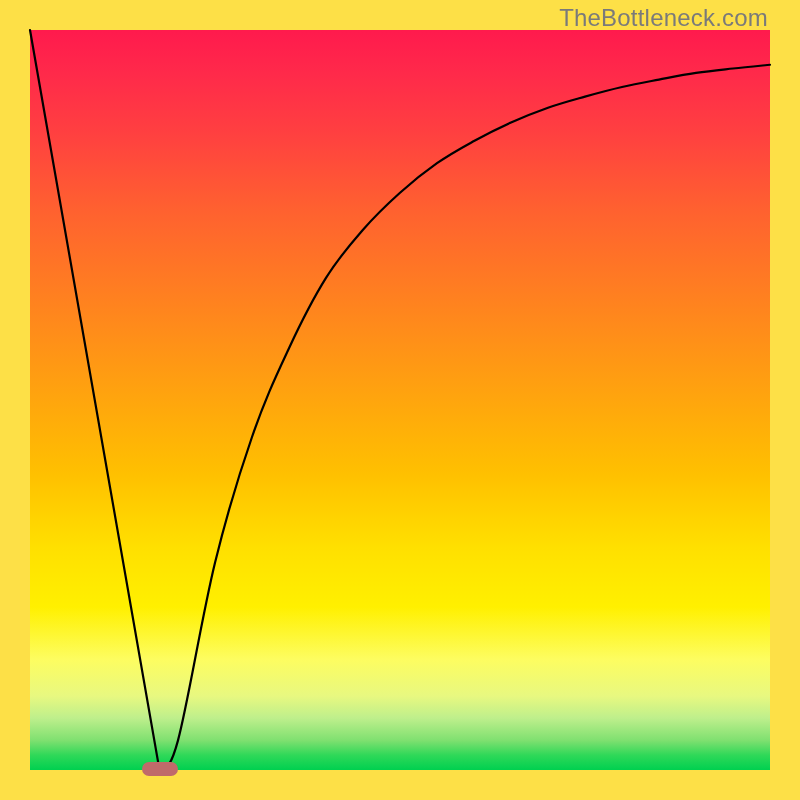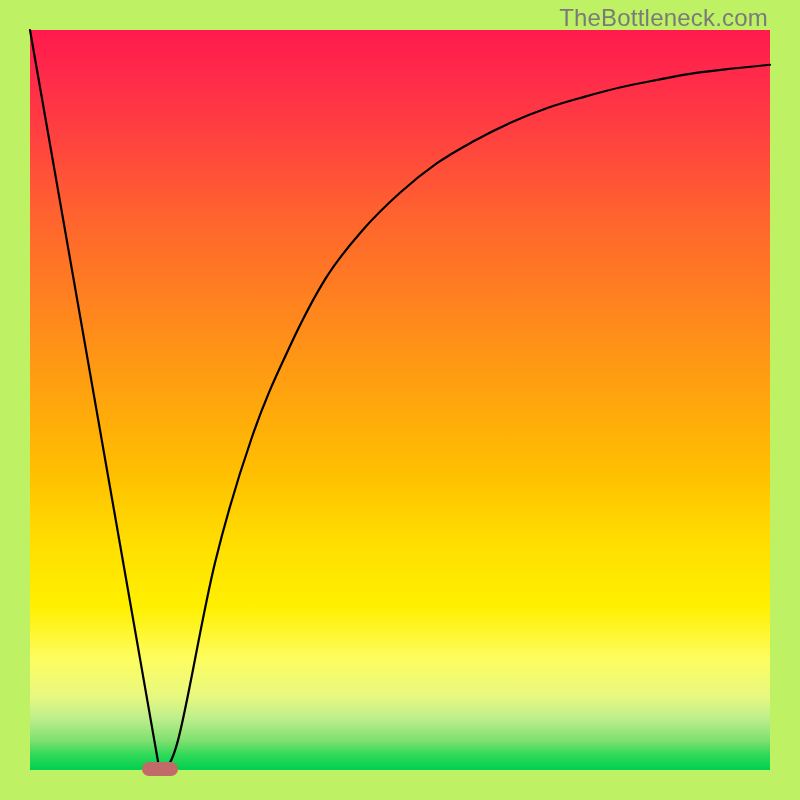--- a/index.html
+++ b/index.html
@@ -8,21 +8,21 @@
     width: 800px;
     height: 800px;
     overflow: hidden;
     background: #000;
     font-family: Arial, Helvetica, sans-serif;
   }
   .frame {
     position: relative;
     width: 800px;
     height: 800px;
-    background: #bef264;
+    background: #fde047;
   }
   .plot-area {
     position: absolute;
     left: 30px;
     top: 30px;
     width: 740px;
     height: 740px;
     background: linear-gradient(
       to bottom,
       #ff1a4d 0%,

